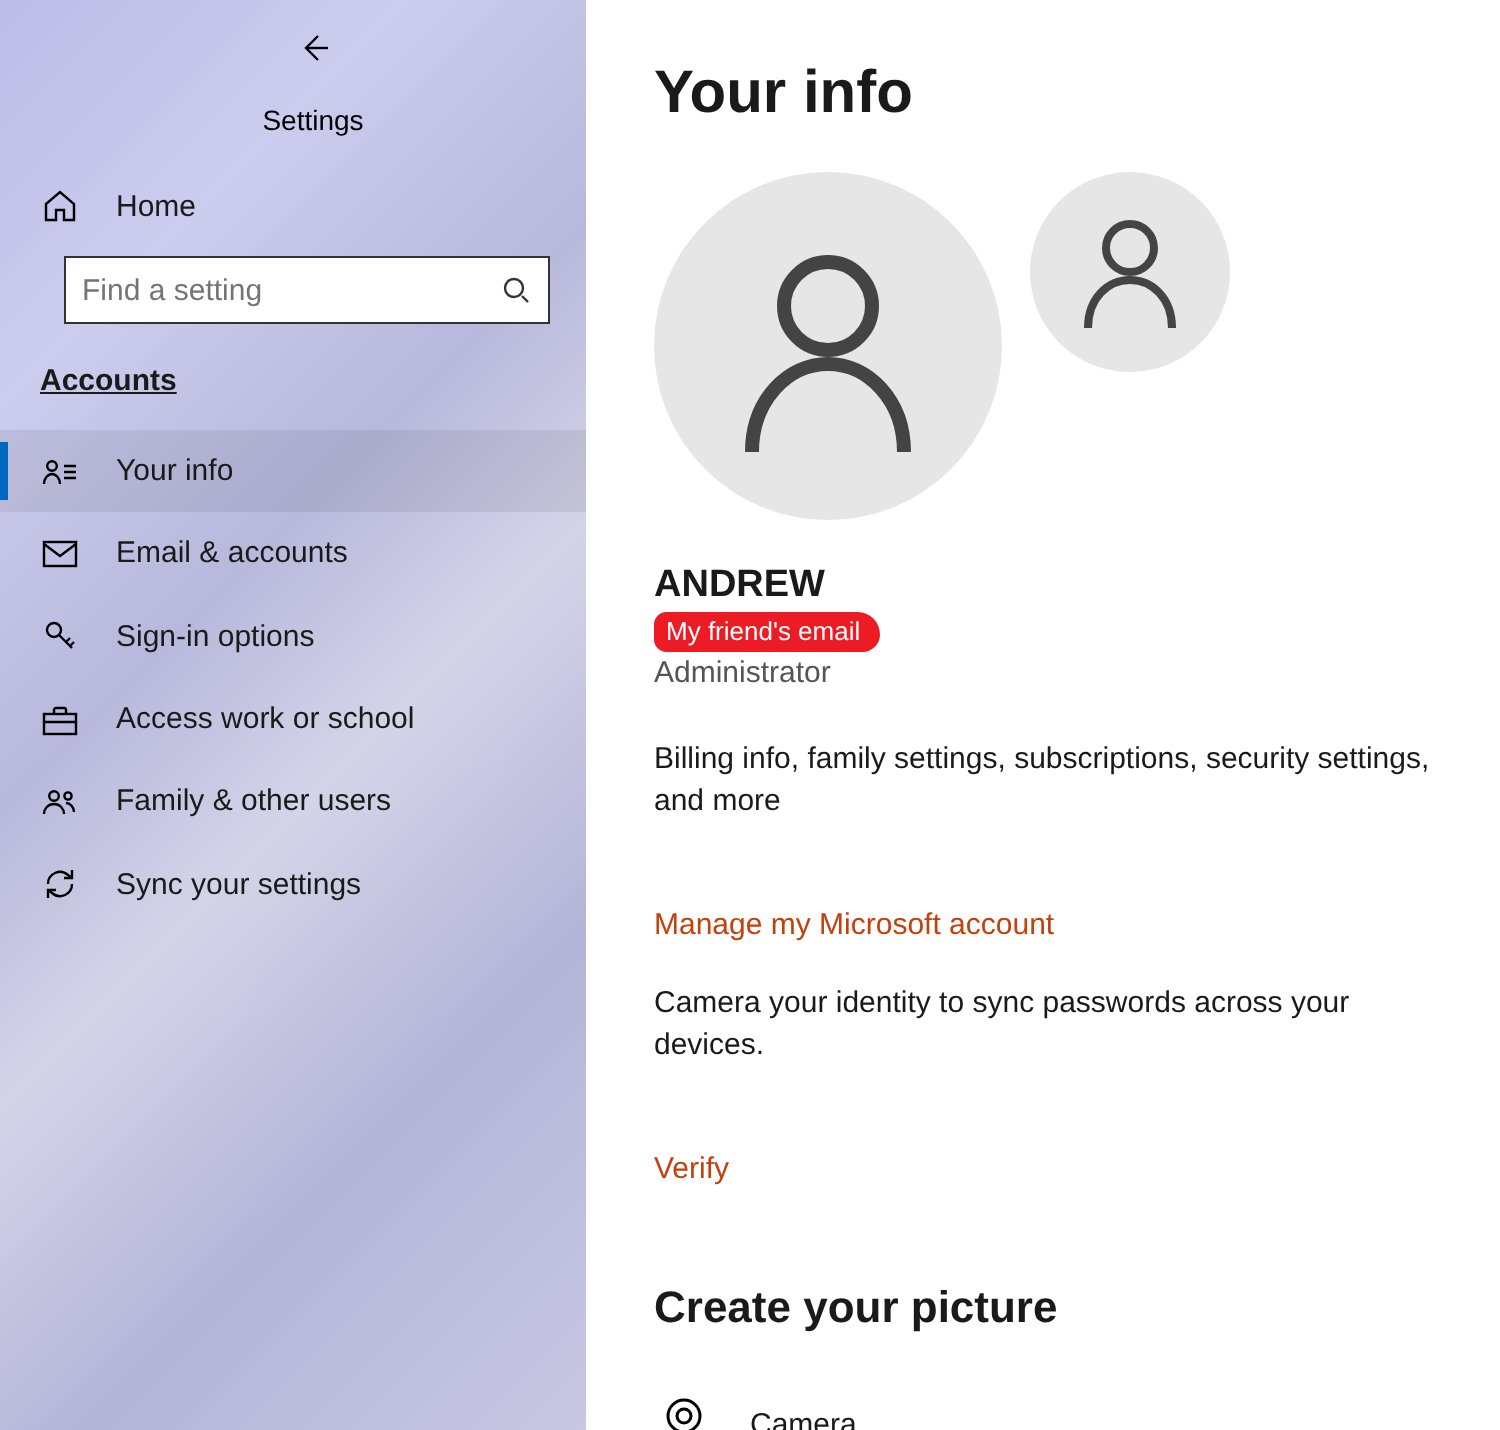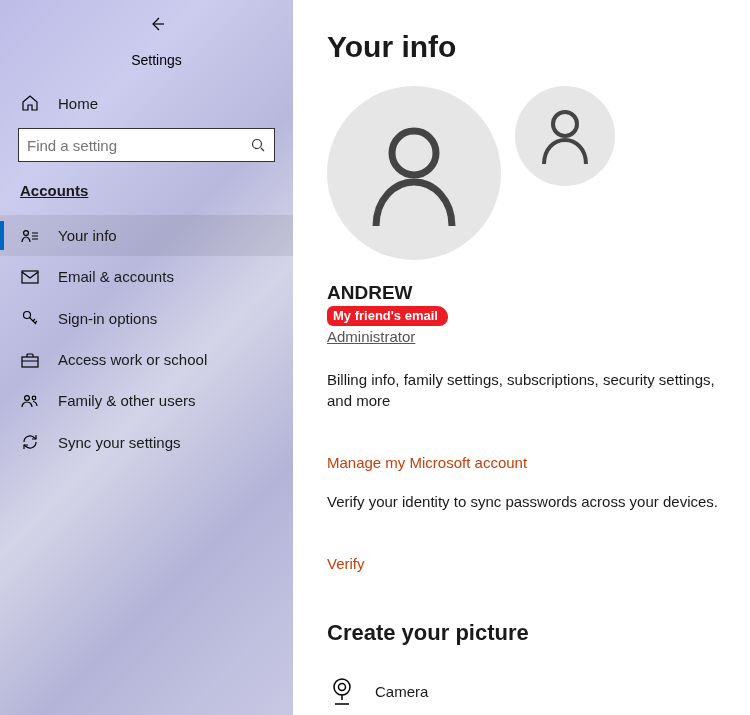--- a/index.html
+++ b/index.html
@@ -4,37 +4,37 @@
 <style>
   * { box-sizing: border-box; margin: 0; padding: 0; font-family: "Segoe UI", Arial, sans-serif; }
   body { width: 750px; height: 715px; overflow: hidden; display: flex; background: #fff; color: #1a1a1a; }
   .sidebar { width: 293px; height: 715px; position: relative; background: linear-gradient(135deg,#bcbce8 0%, #ccccee 20%, #b8b8dc 40%, #d4d4e8 55%, #b4b4d8 75%, #c8c8e4 100%); }
   .top-row { display:flex; align-items:center; gap: 18px; padding: 14px 0 14px 20px; flex-direction: column; }
   .top-row .back { width: 20px; height: 20px; display:flex; align-items:center; justify-content:center; cursor:pointer; }
   .top-row .title { font-size: 14px; color:#000; }
   .home-row { display:flex; align-items:center; gap: 18px; padding: 12px 0 12px 20px; cursor:pointer; }
   .home-row .icon { width:20px; display:flex; justify-content:center; }
   .home-row .label { font-size:15px; }
-  .search-wrap { padding: 4px 18px 10px 18px; }
+  .search-wrap { padding: 4px 18px 10px 32px; }
   .search { position:relative; display:flex; align-items:center; border:1px solid #333; background:#fff; height:34px; padding: 0 34px 0 8px; }
   .search input { border:none; outline:none; width:100%; font-size:15px; background:transparent; }
   .search .sicon { position:absolute; right:8px; top:8px; }
   .category { font-weight:700; font-size:15px; padding: 10px 0 16px 20px; text-decoration: underline; }
   .nav-item { display:flex; align-items:center; gap:18px; padding: 12px 0 12px 20px; font-size:15px; cursor:pointer; position:relative; }
   .nav-item .icon { width:20px; display:flex; justify-content:center; }
   .nav-item.selected { background: rgba(0,0,0,0.07); }
   .nav-item.selected::before { content:""; position:absolute; left:0; top:6px; bottom:6px; width:4px; background:#0067c0; }
   .main { flex:1; padding: 30px 30px 0 34px; height:715px; overflow:hidden; }
   h1.page { font-size: 30px; font-weight:600; margin-bottom: 22px; }
   .avatars { position:relative; height: 190px; }
   .av-lg { position:absolute; left:0; top:0; width:174px; height:174px; background:#e6e6e6; border-radius:50%; display:flex; align-items:center; justify-content:center; }
   .av-sm { position:absolute; left:188px; top:0; width:100px; height:100px; background:#e6e6e6; border-radius:50%; display:flex; align-items:center; justify-content:center; }
   .uname { font-size:19px; font-weight:700; margin-top:6px; }
-  .redact { display:inline-block; background:#ed1c24; color:#fff; font-size:13px; font-weight:700; padding:2px 10px 3px 6px; border-radius:10px 18px 14px 10px; margin-top:2px; }
-  .role { color:#555; font-size:15px; margin-top:2px; margin-bottom:24px;text-decoration:underline; }
+  .redact { display:inline-block; background:#ed1c24; color:#fff; font-size:13px; font-weight:400; padding:2px 10px 3px 6px; border-radius:10px 18px 14px 10px; margin-top:2px; }
+  .role { color:#555; font-size:15px; margin-top:2px; margin-bottom:24px; }
   .desc { font-size:15px; line-height:1.4; margin-bottom:6px; }
   .link { color:#c2410c; font-size:15px; cursor:pointer; display:inline-block; margin-bottom:20px;margin-top:37px; }
   h2.sec { font-size:22px; font-weight:600; margin-top:28px; margin-bottom:20px; }
   .opt { display:flex; align-items:center; gap:18px; padding:10px 0; cursor:pointer; }
   .opt .icon { width:30px; display:flex; justify-content:center; }
   .opt .label { font-size:15px; }
 </style>
 </head>
 <body>
 
@@ -154,21 +154,21 @@
     </div>
   </div>
 
   <div class="uname">ANDREW</div>
   <span class="redact">My friend's email</span>
   <div class="role">Administrator</div>
 
   <div class="desc">Billing info, family settings, subscriptions, security settings, and more</div>
   <span class="link">Manage my Microsoft account</span>
 
-  <div class="desc">Verify your identity to sync passwords across your devices.</div>
+  <div class="desc">Camera your identity to sync passwords across your devices.</div>
   <span class="link">Verify</span>
 
   <h2 class="sec">Create your picture</h2>
 
   <div class="opt">
     <span class="icon">
       <svg width="26" height="30" viewBox="0 0 26 30">
           <circle cx="13" cy="11" r="8" fill="none" stroke="#000" stroke-width="1.5"></circle>
           <circle cx="13" cy="11" r="3.5" fill="none" stroke="#000" stroke-width="1.5"></circle>
           <path d="M13 19v5M6 28h14" fill="none" stroke="#000" stroke-width="1.5"></path>

